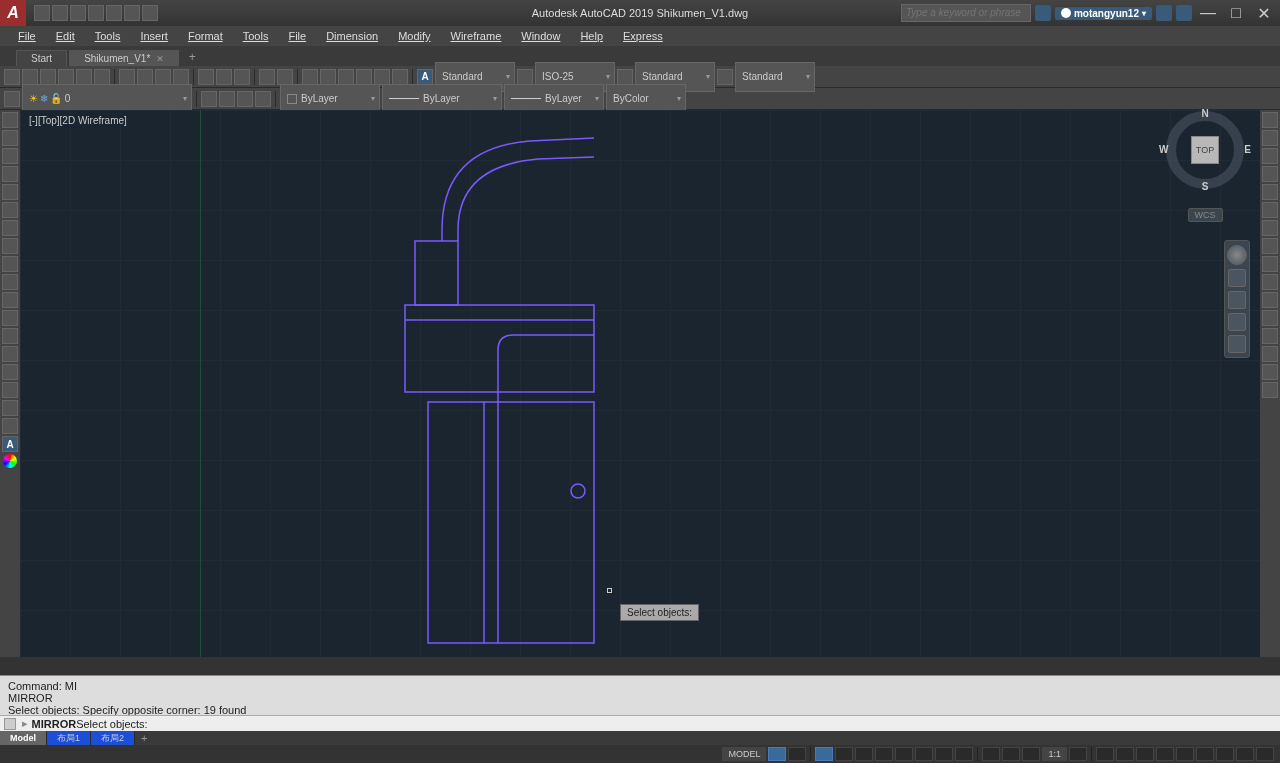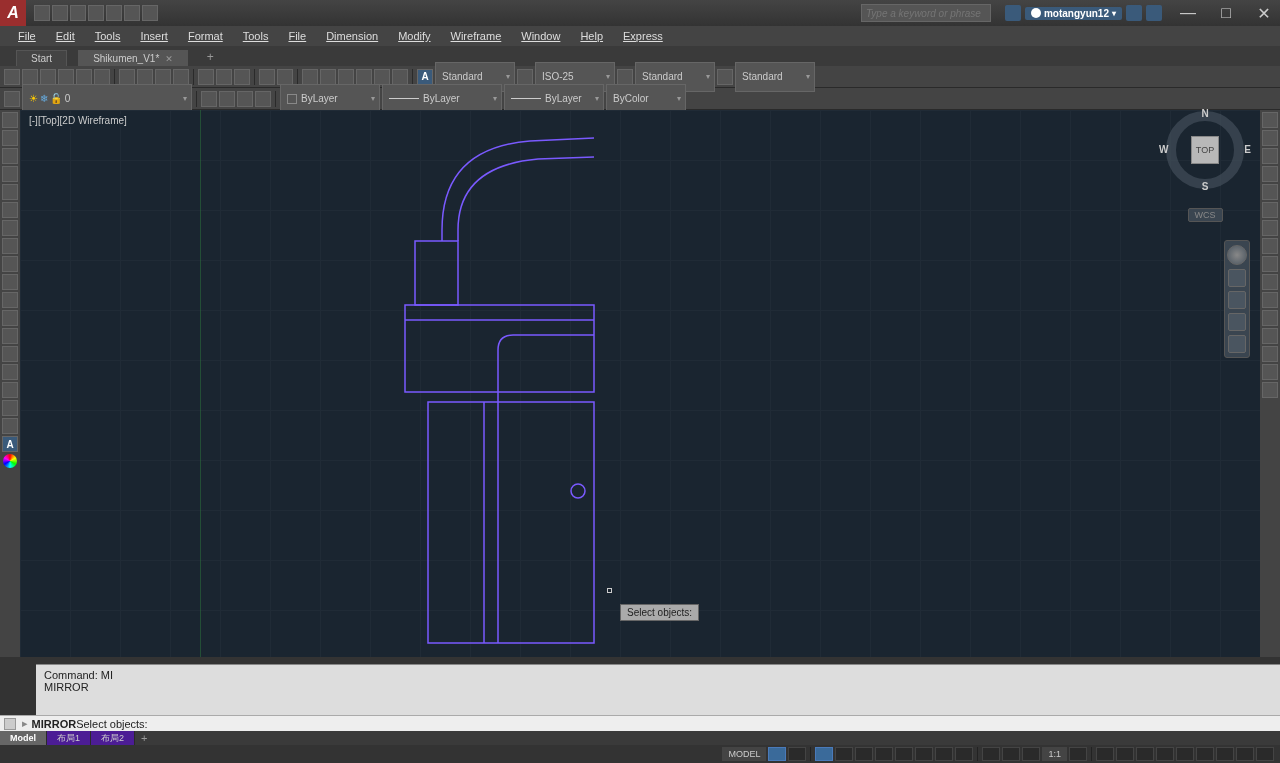--- a/index.html
+++ b/index.html
@@ -4,35 +4,35 @@
 <style>
 * { margin: 0; padding: 0; box-sizing: border-box; font-family: "Segoe UI", Arial, sans-serif; }
 body { width: 1280px; height: 763px; background: #333; color: #ccc; font-size: 11px; overflow: hidden; position: relative; }
 
 
 .title-bar { height: 26px; background: linear-gradient(#444, #333); display: flex; align-items: center; position: relative; }
 .app-logo { width: 26px; height: 26px; background: #9a2e2e; color: #fff; display: flex; align-items: center; justify-content: center; font-size: 16px; font-weight: bold; font-style: italic; margin-right: 4px; }
 .qat { display: flex; gap: 2px; padding: 0 4px; }
 .qat-btn { width: 16px; height: 16px; background: #555; border: 1px solid #666; }
 .title-center { position: absolute; left: 0; right: 0; text-align: center; font-size: 11px; color: #ddd; pointer-events: none; }
-.title-right { position: absolute; right: 4px; display: flex; align-items: center; gap: 14px; }
+.title-right { position: absolute; right: 4px; display: flex; gap: 4px; }
 .search-box { width: 130px; height: 18px; background: #555; border: 1px solid #666; color: #999; font-size: 10px; padding: 0 4px; font-style: italic; }
 .infocenter { display: flex; gap: 4px; align-items: center; }
 .infocenter-btn { width: 16px; height: 16px; background: #3a5a7a; border-radius: 2px; }
 .user-btn { background: #3a5a7a; color: #fff; font-size: 10px; padding: 1px 6px; border-radius: 2px; display: flex; align-items: center; gap: 3px; font-weight: bold; }
 .user-icon { width: 10px; height: 10px; background: #fff; border-radius: 50%; }
 .win-btn { width: 24px; display: inline-block; text-align: center; color: #ccc; font-size: 16px; cursor: pointer; }
 
 
 .menu-bar { height: 20px; background: #444; display: flex; align-items: center; padding: 0 8px; gap: 0; }
 .menu-item { padding: 2px 10px; font-size: 11px; color: #ddd; cursor: pointer; text-decoration: underline; }
 
 
 .tab-bar { height: 20px; background: #3a3a3a; display: flex; align-items: flex-end; padding-left: 16px; }
-.tab { background: #444; color: #ccc; padding: 2px 14px; font-size: 10px; border: 1px solid #555; border-bottom: none; margin-right: 11px; display: flex; align-items: center; gap: 6px; }
+.tab { background: #444; color: #ccc; padding: 2px 14px; font-size: 10px; border: 1px solid #555; border-bottom: none; margin-right: 2px; display: flex; align-items: center; gap: 6px; }
 .tab.active { background: #555; }
 .tab-close { color: #999; font-size: 9px; }
 .tab-plus { color: #999; padding: 2px 8px; font-size: 12px; }
 
 
 .toolbar-row { height: 22px; background: #444; display: flex; align-items: center; padding: 0 4px; gap: 2px; border-bottom: 1px solid #2a2a2a; }
 .tb-btn { width: 16px; height: 16px; background: #555; border: 1px solid #666; flex-shrink: 0; }
 .tb-sep { width: 1px; height: 16px; background: #2a2a2a; margin: 0 2px; flex-shrink: 0; }
 .tb-dropdown { height: 30px; background: #555; border: 1px solid #666; color: #ccc; font-size: 10px; padding: 0 18px 0 6px; display: flex; align-items: center; position: relative; flex-shrink: 0; }
 .tb-dropdown::after { content: "▾"; position: absolute; right: 4px; font-size: 8px; color: #999; }
@@ -65,29 +65,29 @@
 .nav-bar-btn { width: 18px; height: 18px; background: #4a5560; border: 1px solid #666; border-radius: 2px; }
 .nav-wheel { width: 20px; height: 20px; border-radius: 50%; background: radial-gradient(#888, #4a5560); border: 1px solid #666; }
 
 
 .drawing { position: absolute; inset: 0; }
 .cursor-box { position: absolute; width: 5px; height: 5px; border: 1px solid #ccc; left: 587px; top: 478px; }
 .tooltip { position: absolute; left: 600px; top: 494px; background: #aaa; border: 1px solid #666; color: #222; font-size: 10px; padding: 2px 6px; }
 .axis-green { position: absolute; top: 0; bottom: 0; left: 180px; width: 1px; background: #2a6a3a; opacity: 0.6; }
 
 
-.cmd-area { position: absolute; bottom: 48px; left: 0; right: 0; height: 51px; background: #ddd; color: #222; font-family: Consolas, monospace; font-size: 11px; padding: 4px 8px; border-top: 1px solid #888; margin-left: 36px; }
+.cmd-area { position: absolute; bottom: 48px; left: 0; right: 0; height: 40px; background: #ddd; color: #222; font-family: Consolas, monospace; font-size: 11px; padding: 4px 8px; border-top: 1px solid #888; }
 .cmd-line { white-space: pre; }
 .cmd-input-row { position: absolute; bottom: 32px; left: 0; right: 0; height: 16px; background: #eee; color: #222; font-family: Consolas, monospace; font-size: 11px; display: flex; align-items: center; padding-left: 22px; border-top: 1px solid #aaa; }
 .cmd-toggle { position: absolute; left: 4px; width: 12px; height: 12px; background: #ccc; border: 1px solid #999; }
 .cmd-bold { font-weight: bold; }
 
 
 .layout-tabs { position: absolute; bottom: 18px; left: 0; right: 0; height: 14px; background: #3a3a3a; display: flex; align-items: center; }
-.layout-tab { padding: 0 10px; font-size: 9px; color: #ccc; background: #4c1d95; border-right: 1px solid #2a2a2a; height: 14px; display: flex; align-items: center; }
+.layout-tab { padding: 0 10px; font-size: 9px; color: #ccc; background: #1d4ed8; border-right: 1px solid #2a2a2a; height: 14px; display: flex; align-items: center; }
 .layout-tab.active { background: #666; color: #fff; font-weight: bold; }
 .layout-plus { padding: 0 6px; color: #999; font-size: 11px; }
 
 
 .status-bar { position: absolute; bottom: 0; left: 0; right: 0; height: 18px; background: #333; display: flex; align-items: center; justify-content: flex-end; padding: 0 6px; gap: 2px; }
 .sb-btn { width: 18px; height: 14px; background: #2a2a2a; border: 1px solid #444; flex-shrink: 0; }
 .sb-btn.on { background: #3a6a9a; border-color: #4a7aba; }
 .sb-lbl { font-size: 9px; color: #ccc; padding: 0 6px; background: #444; height: 14px; display: flex; align-items: center; }
 .sb-sep { width: 1px; height: 14px; background: #222; margin: 0 2px; }
 .coord-area { position: absolute; left: 8px; color: #888; font-size: 10px; }
@@ -99,20 +99,21 @@
   <div class="app-logo">A</div>
   <div class="qat">
     <div class="qat-btn"></div>
     <div class="qat-btn"></div>
     <div class="qat-btn"></div>
     <div class="qat-btn"></div>
     <div class="qat-btn"></div>
     <div class="qat-btn"></div>
     <div class="qat-btn"></div>
   </div>
+  <div class="title-center">Autodesk AutoCAD 2019   Shikumen_V1.dwg</div>
   <div class="title-right">
     <input class="search-box" placeholder="Type a keyword or phrase" style="">
     <div class="infocenter">
       <div class="infocenter-btn"></div>
       <div class="user-btn">
           <span class="user-icon"></span>
           <span>motangyun12</span>
           <span style="font-size:8px;">▾</span>
         </div>
       <div class="infocenter-btn"></div>
@@ -311,20 +312,21 @@
   <div class="nav-wheel"></div>
   <div class="nav-bar-btn"></div>
   <div class="nav-bar-btn"></div>
   <div class="nav-bar-btn"></div>
   <div class="nav-bar-btn"></div>
 </div>
 
 <div class="cmd-area">
   <div class="cmd-line">Command: MI</div>
   <div class="cmd-line">MIRROR</div>
+  <div class="cmd-line">Select objects: Specify opposite corner: 19 found</div>
 </div>
 <div class="cmd-input-row">
   <div class="cmd-toggle"></div>
   <span style="color:#888;margin-right:4px">▸</span>
   <span class="cmd-bold">MIRROR</span>
     <span> Select objects:</span>
 </div>
 
 <div class="layout-tabs">
   <div class="layout-tab active">Model</div>

